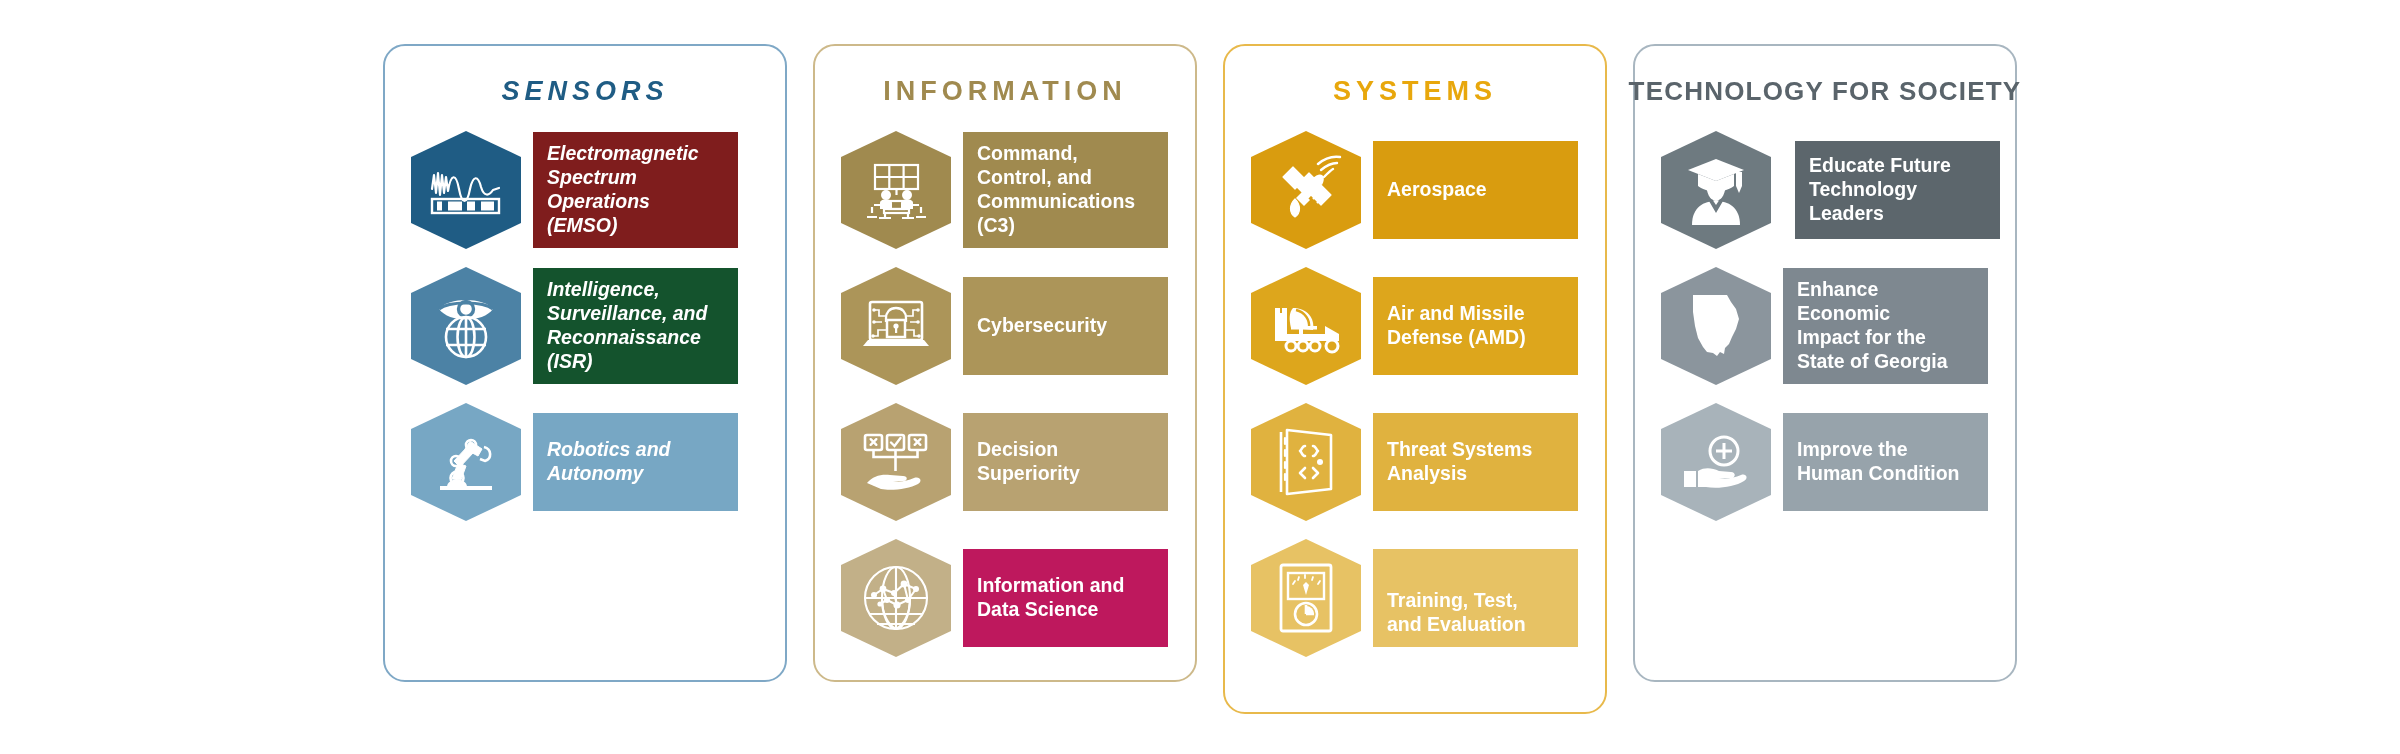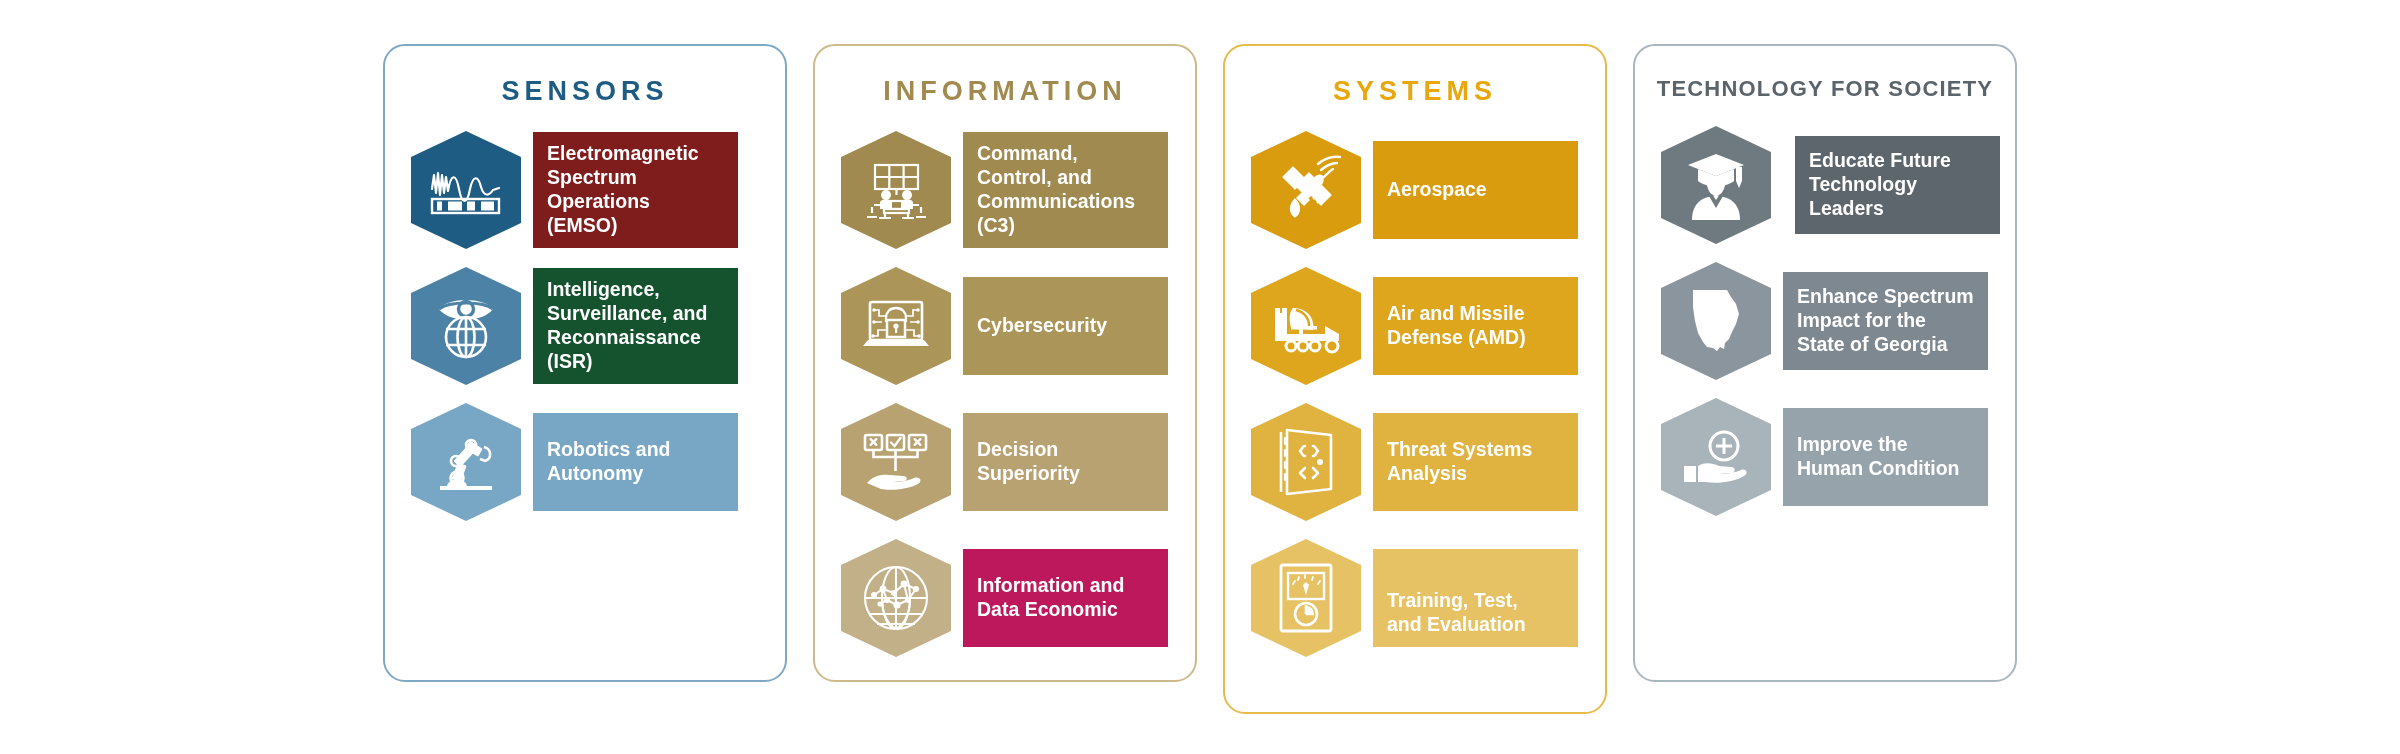--- a/index.html
+++ b/index.html
@@ -14,34 +14,34 @@
     gap:26px;padding-top:44px;box-sizing:border-box;
   }
   .column{
     box-sizing:border-box;
     border:2.5px solid #8fb3cd;
     border-radius:22px;
     background:#ffffff;
     padding:22px 0 0 0;
     display:flex;flex-direction:column;align-items:center;
   }
-  .col-sensors{width:404px;height:638px;border-color:#7fa8c6;}
+  .col-sensors{width:404px;height:638px;border-color:#7fa8c6;font-style:italic;}
   .col-information{width:384px;height:638px;border-color:#cdb98a;}
   .col-systems{width:384px;height:670px;border-color:#e8b94b;}
   .col-society{width:384px;height:638px;border-color:#a8b6c0;}
 
   .col-title{
     font-size:27px;font-weight:bold;
     letter-spacing:5px;
     margin:8px 0 24px 0;
     white-space:nowrap;
     text-align:center;
     font-family:"Liberation Sans", sans-serif;
   }
-  .col-society .col-title{letter-spacing:1.2px;font-size:22px;text-align:center;}
+  .col-society .col-title{letter-spacing:1.2px;font-size:26px;text-align:center;}
 
   .rows{
     display:flex;flex-direction:column;align-items:flex-start;
     width:100%;padding-left:26px;box-sizing:border-box;
   }
   .row{
     display:flex;align-items:center;
     margin-bottom:18px;
   }
   .hexwrap{
@@ -299,21 +299,21 @@
       <circle cx="37" cy="43" r="3.6"></circle>
                   <circle cx="48" cy="38" r="3"></circle>
       <circle cx="20" cy="42" r="2.6"></circle>
     </g>
   </svg>
             </div>
           </div>
           <div class="label" style="background: #be185d;">
             <div>
               <span>Information and</span>
-              <span>Data Economic</span>
+              <span>Data Science</span>
             </div>
           </div>
         </div>
       </div>
     </div>
     <div class="column col-systems" style="border-color: rgb(232, 185, 75);">
       <div class="col-title" style="color: rgb(232, 167, 12);">SYSTEMS</div>
       <div class="rows">
         <div class="row">
           <div class="hexwrap">
@@ -475,21 +475,21 @@
             <div class="hex" style="background: rgb(139, 149, 157);">
               <svg width="58" height="72" viewBox="0 0 58 72">
     <path d="M6 5 L40 5 L44 12 L49 19 L52 29 L49 39 L45 47 L42 54
              L38 58 L37 64 L33 62 L30 66 L26 63 L20 62 L16 57
              L11 48 L8 36 L6 22 Z" fill="#fff"></path>
   </svg>
             </div>
           </div>
           <div class="label" style="background: rgb(126, 136, 144);">
             <div>
-              <span>Enhance Spectrum</span>
+              <span>Enhance Economic</span>
               <span>Impact for the</span>
               <span>State of Georgia</span>
             </div>
           </div>
         </div>
         <div class="row">
           <div class="hexwrap">
             <div class="hex" style="background: rgb(168, 179, 186);">
               <svg width="74" height="62" viewBox="0 0 74 62">
     <g fill="none" stroke="#fff" stroke-width="3">

